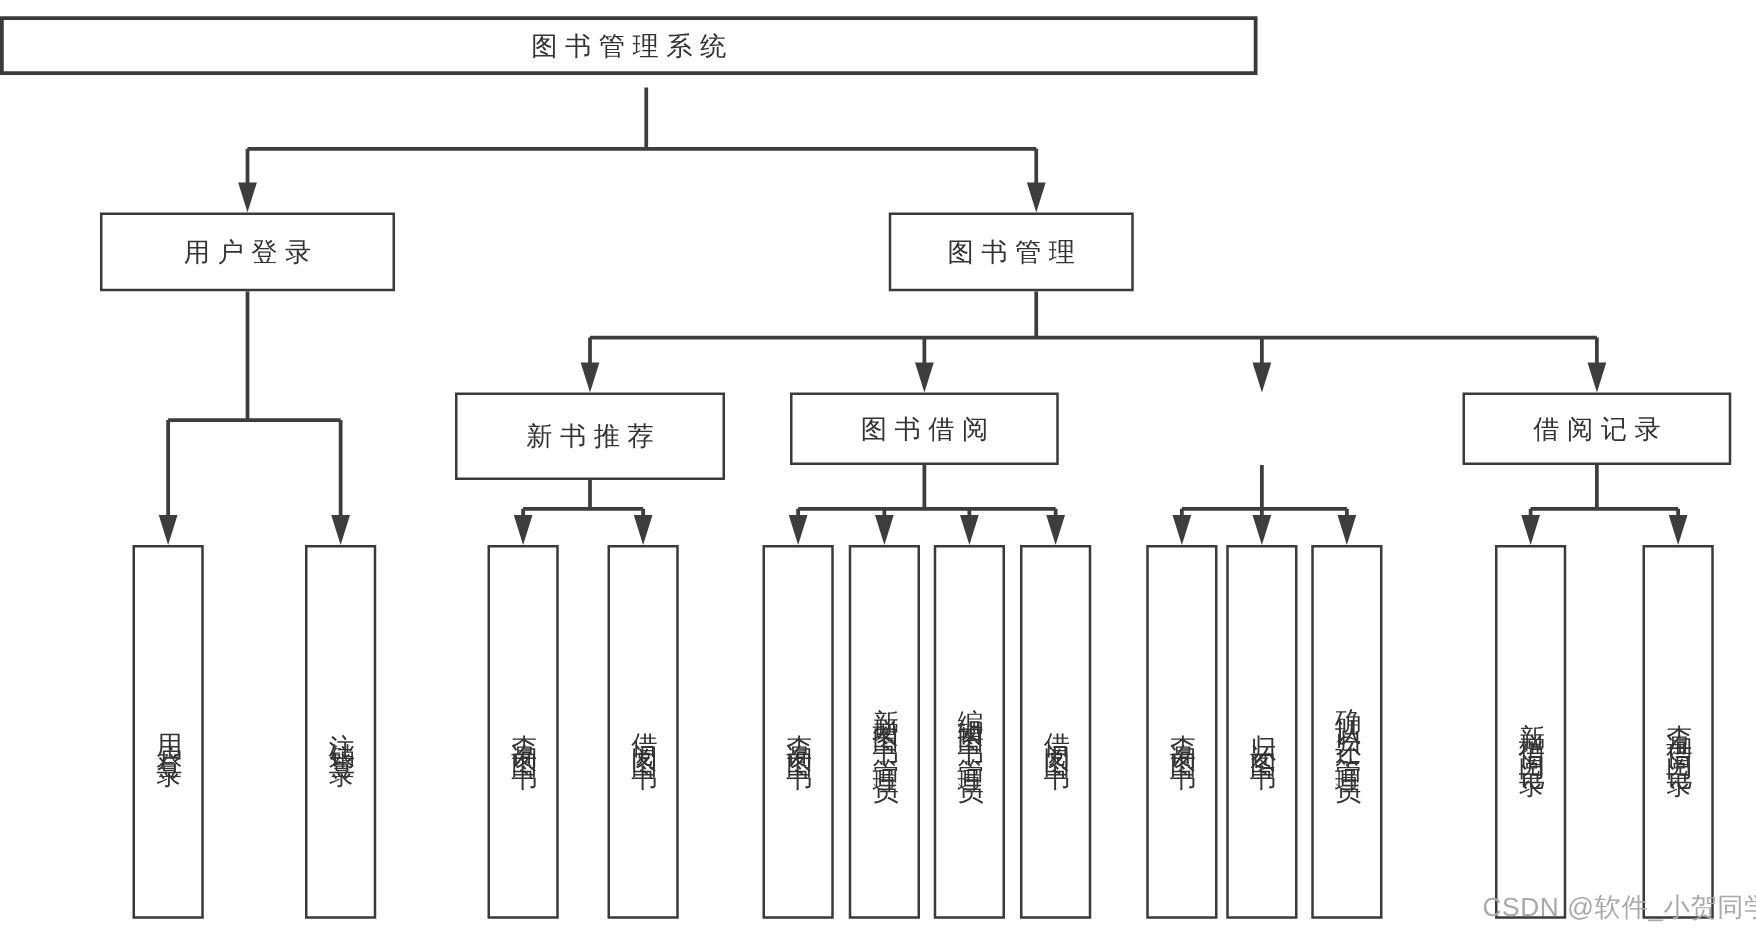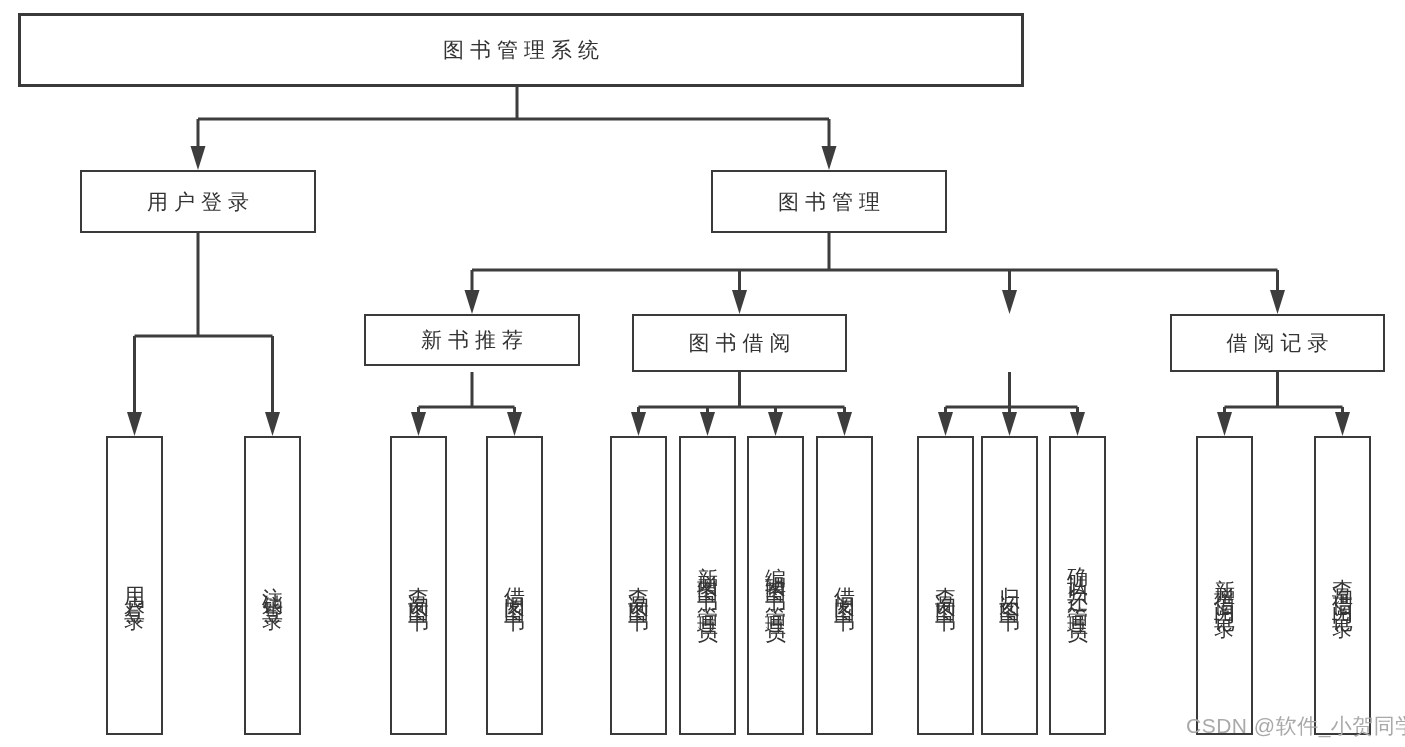--- a/index.html
+++ b/index.html
@@ -31,21 +31,21 @@
     align-items: center;
     justify-content: center;
     color: #333333;
     font-size: 21px;
     letter-spacing: 6px;
     text-indent: 6px;
     white-space: nowrap;
   }
   .node.root {
     border-width: 3px;
-    left: 18px; top: 13px; width: 1006px; height: 74px;
+    left: 0; top: 13px; width: 1006px; height: 47px;
   }
   .leaf {
     position: absolute;
     box-sizing: border-box;
     background: #ffffff;
     border: 2.5px solid #3a3a3a;
     writing-mode: vertical-rl;
     text-orientation: mixed;
     display: flex;
     align-items: center;
@@ -102,23 +102,23 @@
       <polygon points="1009.5,436 1002,412 1017,412"></polygon>
       <polygon points="1077.5,436 1070,412 1085,412"></polygon>
       <polygon points="1224.5,436 1217,412 1232,412"></polygon>
       <polygon points="1342.5,436 1335,412 1350,412"></polygon>
     </g>
   </svg>
 
   <div class="node root">图书管理系统</div>
 
   <div class="node" style="left:80px; top:170px; width:236px; height:63px;">用户登录</div>
-  <div class="node" style="left:711px; top:170px; width:236px; height:63px;">图书管理</div>
+  <div class="node" style="left:711px; top:170px; width:196px; height:63px;">图书管理</div>
 
-  <div class="node" style="left:364px; top:314px; width:216px; height:52px;text-align:right;">新书推荐</div>
+  <div class="node" style="left:364px; top:314px; width:216px; height:70px;text-align:right;">新书推荐</div>
   <div class="node" style="left:632px; top:314px; width:215px; height:58px;">图书借阅</div>
   <div class="node" style="left:1170px; top:314px; width:215px; height:58px;">借阅记录</div>
 
   <div class="leaf" style="left:106px;">用户登录</div>
   <div class="leaf" style="left:244px;">注销登录</div>
   <div class="leaf" style="left:390px;">查询图书</div>
   <div class="leaf" style="left:486px;">借阅图书</div>
   <div class="leaf" style="left:610px;">查询图书</div>
   <div class="leaf" style="left:679px;">新增图书（管理员）</div>
   <div class="leaf" style="left:747px;">编辑图书（管理员）</div>

